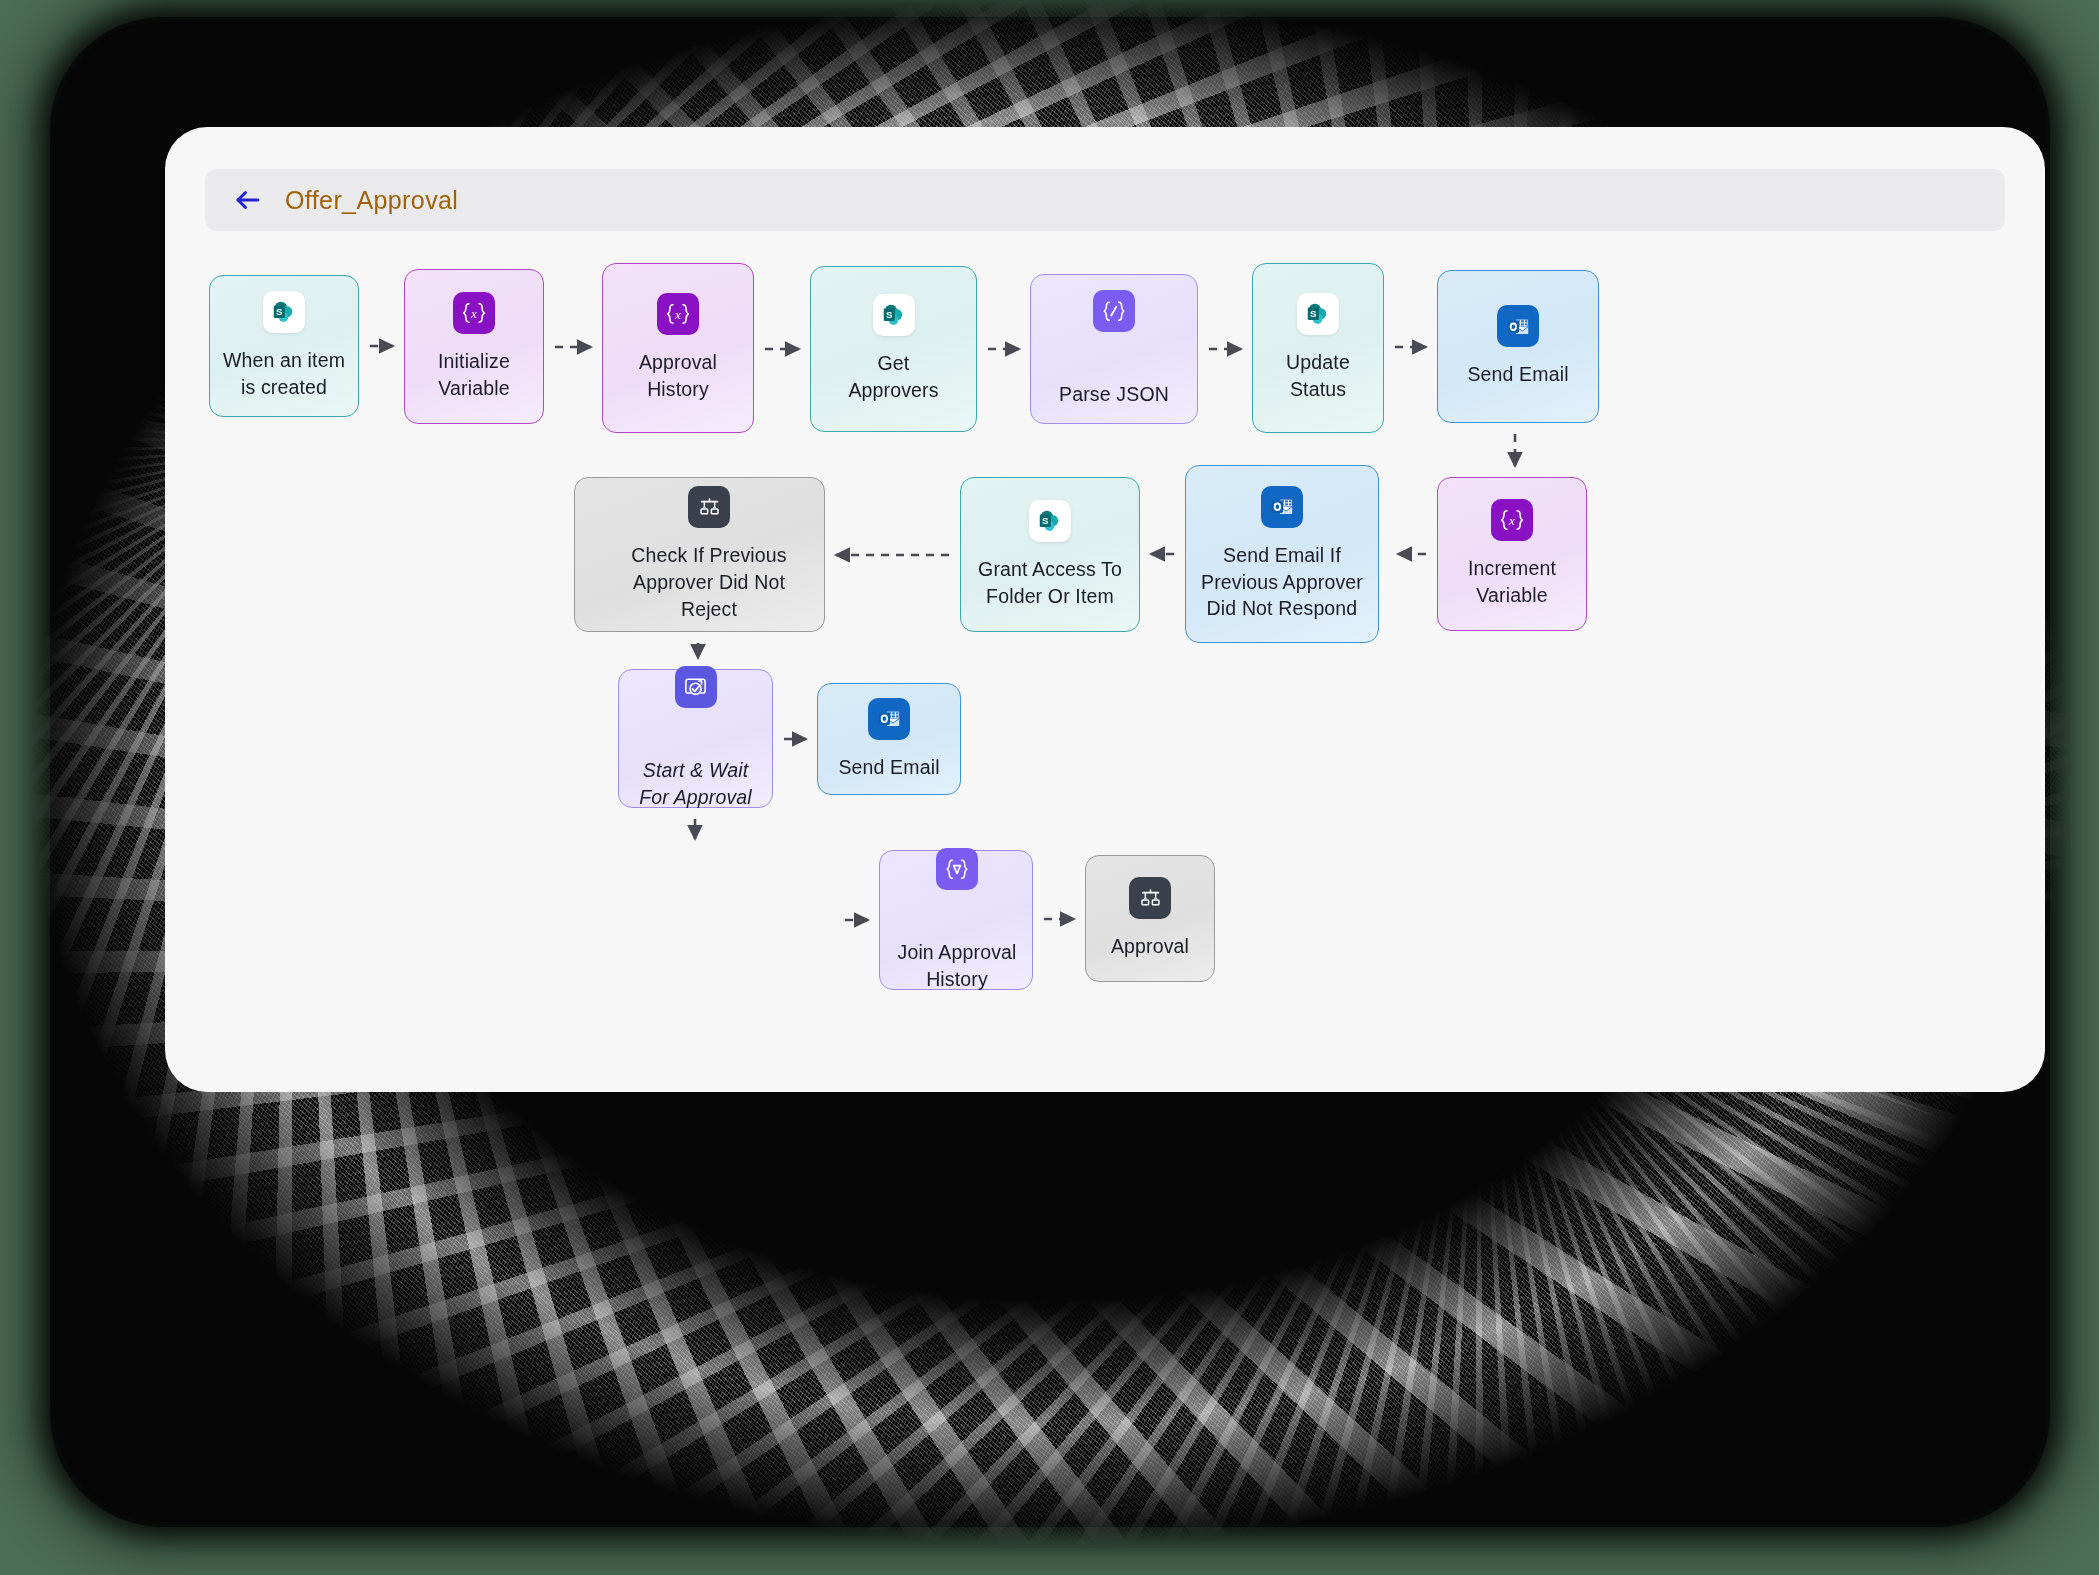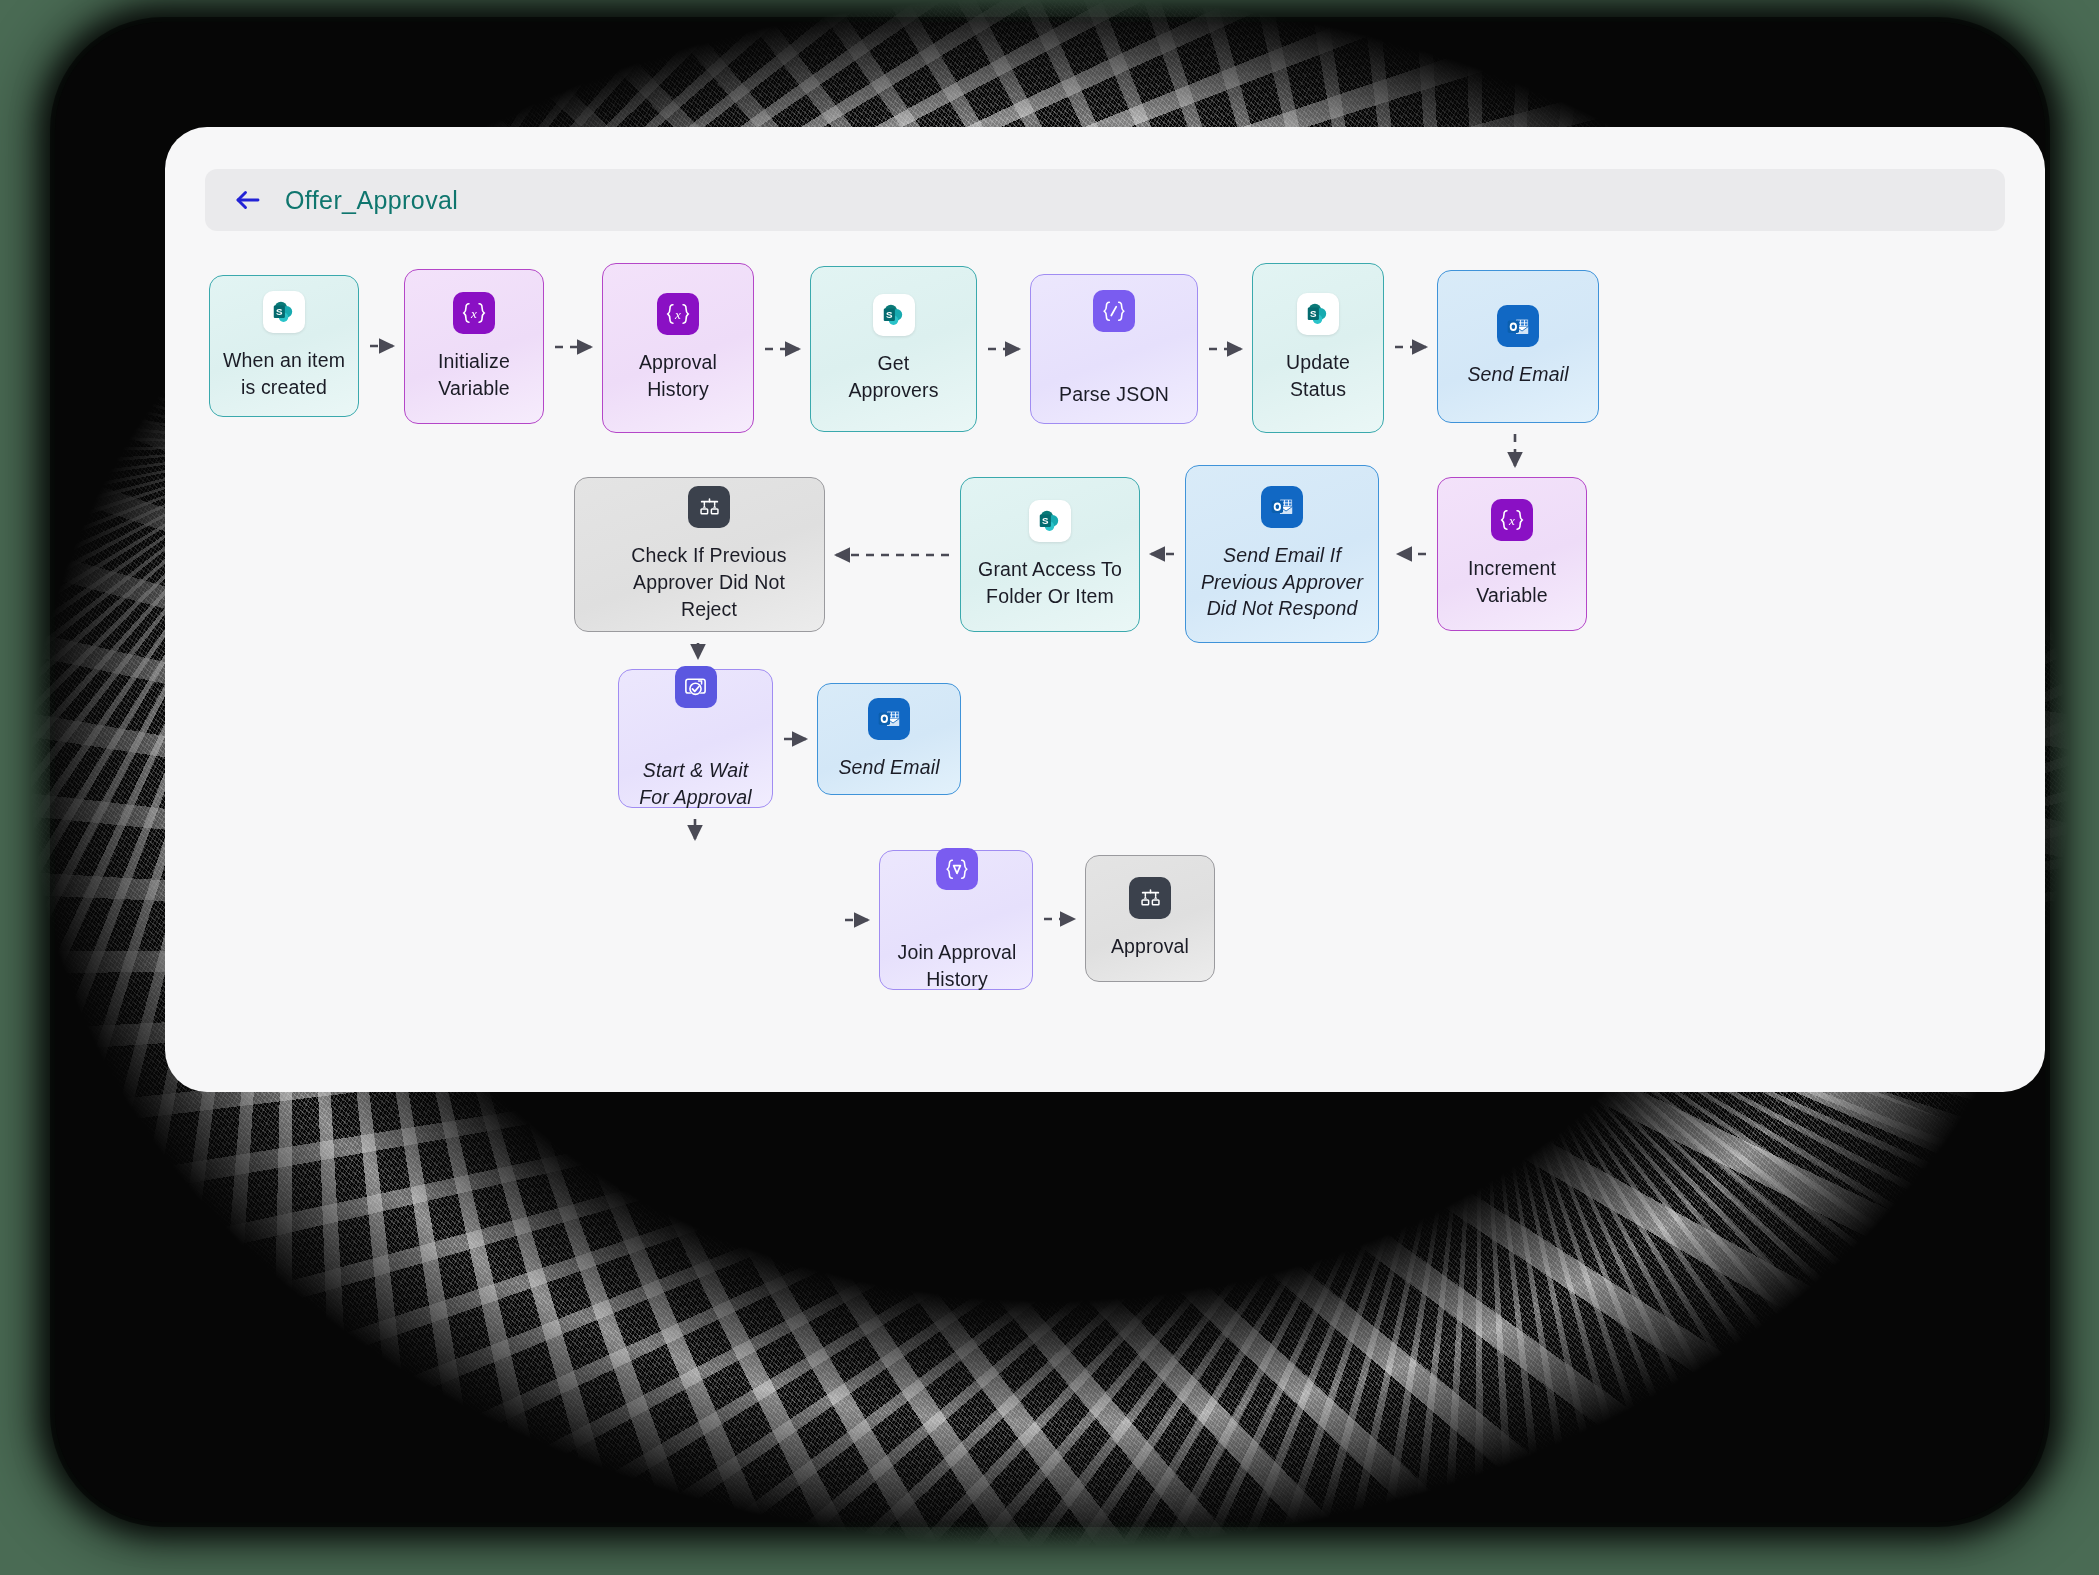--- a/index.html
+++ b/index.html
@@ -69,21 +69,21 @@
     background: #eaeaec;
     border-radius: 12px;
     display: flex;
     align-items: center;
     padding-left: 28px;
     gap: 22px;
   }
   #back-arrow { width: 30px; height: 30px; display:block; flex: none; cursor: pointer; }
   #page-title {
     font-size: 25px;
-    color: #0f766e;
+    color: #a16207;
     letter-spacing: .4px;
     white-space: nowrap;
   }
 
   
   #flow-canvas { position: absolute; left: 0; top: 0; width: 1880px; height: 965px; }
   #edges { position: absolute; left: 0; top: 0; width: 1880px; height: 965px; pointer-events: none; }
 
   .node {
     position: absolute;
@@ -109,21 +109,21 @@
     line-height: 1.38;
     color: #1b1c26;
     letter-spacing: .15px;
     max-width: 100%;
   }
 
   
   .theme-teal   { border-color:#3aa9ad; background:linear-gradient(160deg,#e2f4f3 0%,#dcf0ef 50%,#eaf7f6 100%); }
   .theme-violet { border-color:#b446c8; background:linear-gradient(160deg,#f3e2fa 0%,#eedcf8 55%,#f6ecfc 100%); }
   .theme-indigo { border-color:#a08cf2; background:linear-gradient(160deg,#ece7fd 0%,#e6e0fc 55%,#f1edfe 100%);gap:35px; }
-  .theme-blue   { border-color:#3f93d9; background:linear-gradient(160deg,#d9ebf8 0%,#d3e7f7 55%,#e2f1fb 100%);font-style:italic; }
+  .theme-blue   { border-color:#3f93d9; background:linear-gradient(160deg,#d9ebf8 0%,#d3e7f7 55%,#e2f1fb 100%); }
   .theme-gray   { border-color:#9a9a9e; background:linear-gradient(160deg,#e4e4e4 0%,#dfdfdf 55%,#ececec 100%); }
 
   
   .tile-sharepoint { background:#ffffff; box-shadow:0 1px 3px rgba(0,0,0,.10); }
   .tile-variable   { background:#8a10c4; }
   .tile-json       { background:#7a5cf0; }
   .tile-outlook    { background:#1168c4; }
   .tile-approval   { background:#5b57e0; }
   .tile-condition  { background:#3b414c; }
   .tile-loop       { background:#697585; }

